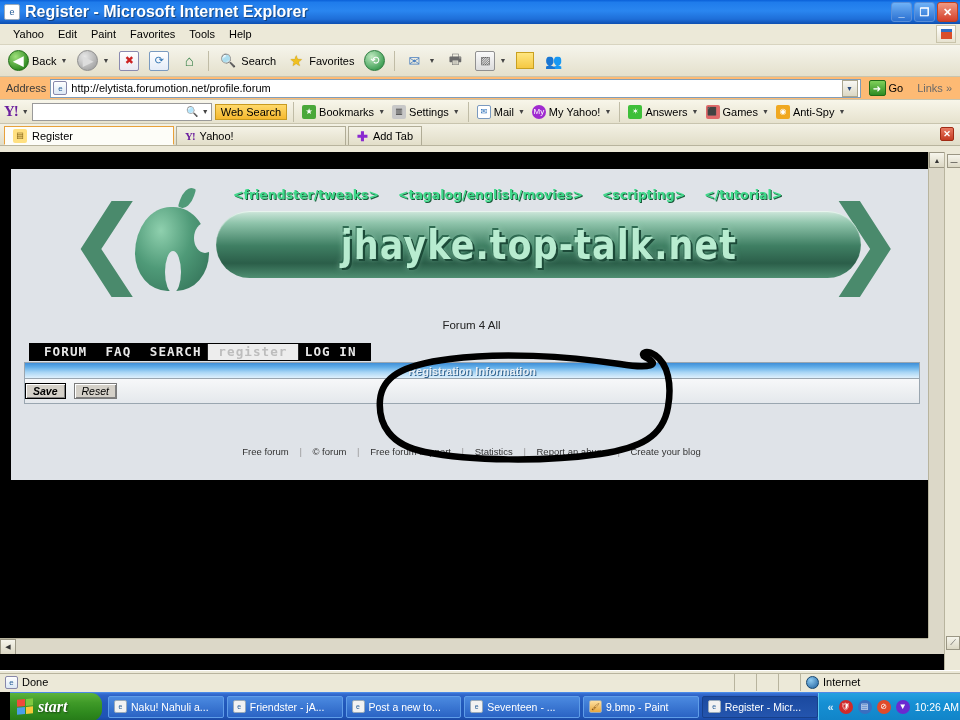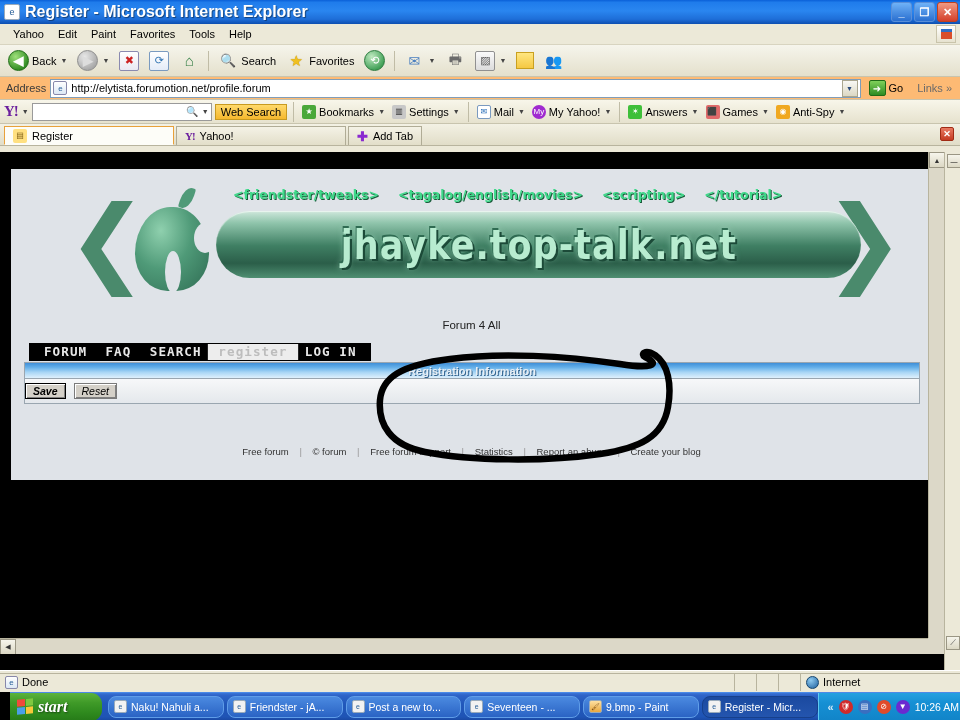--- a/index.html
+++ b/index.html
@@ -247,21 +247,21 @@
   .winflag{width:16px;height:15px;display:grid;grid-template-columns:1fr 1fr;grid-template-rows:1fr 1fr;gap:1px;transform:skewY(-6deg);}
   .winflag i{display:block;}
   .winflag i:nth-child(1){background:#f04a3a;}
   .winflag i:nth-child(2){background:#7ec840;}
   .winflag i:nth-child(3){background:#4a9fe8;}
   .winflag i:nth-child(4){background:#f8c83a;}
   .tasks{flex:1;display:flex;align-items:center;gap:3px;padding-left:6px;}
   .task{
     height:22px;flex:1;max-width:118px;
     background:linear-gradient(180deg,#4b8ae0,#2a63c4);
-    border:1px solid #5f9de8;border-radius:8px;
+    border:1px solid #5f9de8;border-radius:2px;
     display:flex;align-items:center;gap:4px;padding:0 5px;
     font-size:10.5px;color:#fff;white-space:nowrap;overflow:hidden;
   }
   .task.active{background:linear-gradient(180deg,#1b4aa0,#2455ae);border-color:#17408c;}
   .task .ticon{width:13px;height:13px;background:#f2f2f2;border:1px solid #9ab;border-radius:2px;display:flex;align-items:center;justify-content:center;font-size:7px;color:#2a6099;flex:none;}
   .task .ticon.paint{background:linear-gradient(180deg,#ffe0a0,#e8a840);color:#7a4a10;}
   .tray{
     height:28px;display:flex;align-items:center;gap:5px;padding:0 7px 0 9px;
     background:linear-gradient(180deg,#24a0e0 0%, #1690d4 35%, #1184c8 100%);
     border-left:1px solid #5fc8f0;

